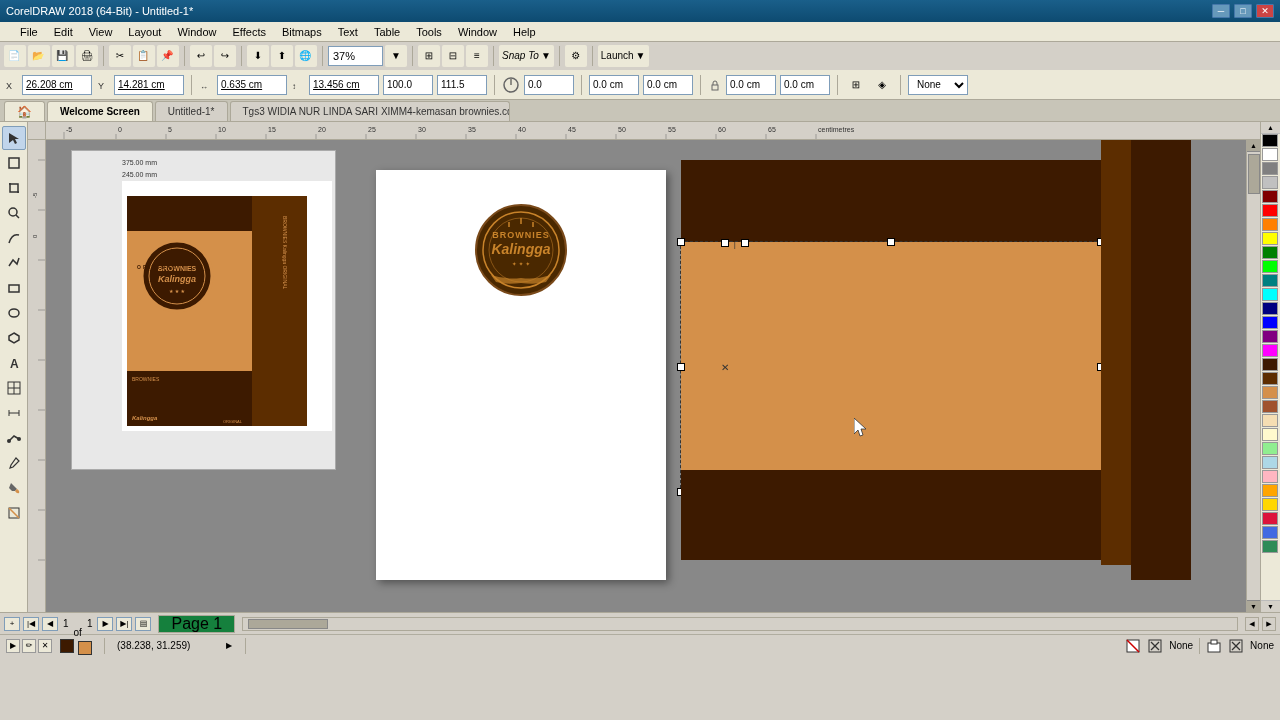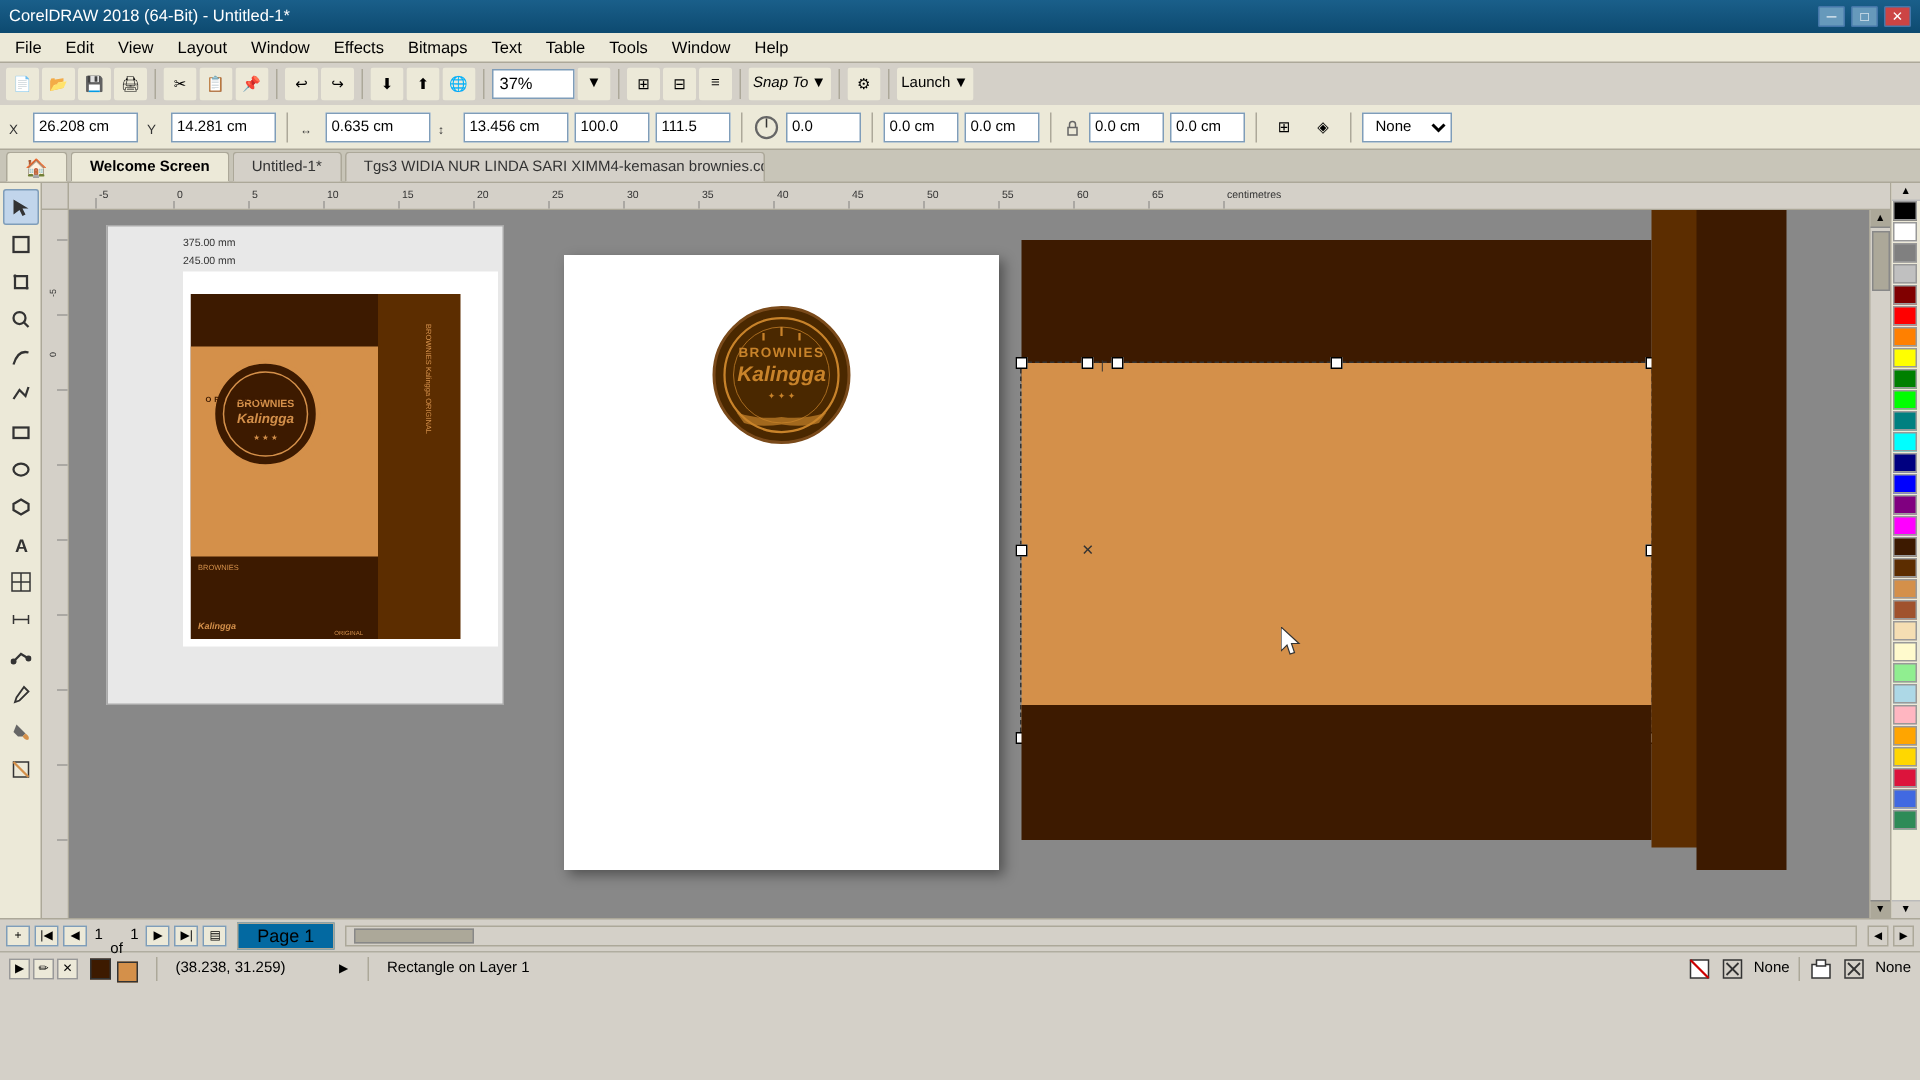--- a/index.html
+++ b/index.html
@@ -22,21 +22,21 @@
       font-size: 9px; color: white; cursor: pointer; border-radius: 1px;
     }
 
     
     #menu-bar {
       height: 20px;
       background: #ece9d8;
       display: flex;
       align-items: center;
       border-bottom: 1px solid #aca899;
-      padding: 0 2px;
+      padding: 0 12px;
     }
     .menu-item {
       padding: 2px 8px;
       font-size: 11px;
       color: #000;
       cursor: pointer;
       height: 100%;
       display: flex;
       align-items: center;
     }
@@ -80,20 +80,21 @@
       gap: 4px;
       border-bottom: 1px solid #aca899;
     }
     .prop-input {
       height: 20px;
       width: 70px;
       border: 1px solid #7f9db9;
       background: white;
       padding: 0 3px;
       font-size: 10px;
+      text-decoration: underline;
     }
     .prop-input-sm {
       height: 20px;
       width: 50px;
       border: 1px solid #7f9db9;
       background: white;
       padding: 0 3px;
       font-size: 10px;
     }
 
@@ -758,21 +759,21 @@
     <div class="page-btn">+</div>
     <div class="page-btn">|◀</div>
     <div class="page-btn">◀</div>
     <span style="font-size:10px;padding:0 2px;">1</span>
     <span style="font-size:10px;margin-top:18px;">of</span>
     <span style="font-size:10px;padding:0 2px;">1</span>
     <div class="page-btn">▶</div>
     <div class="page-btn">▶|</div>
     <div class="page-btn">▤</div>
 
-    <div style="height:18px;padding:0 12px;background:#0369a1;border:1px solid #aca899;font-size:12px;display:flex;align-items:center;cursor:pointer;margin-left:4px;">
+    <div style="height:18px;padding:0 12px;background:#15803d;border:1px solid #aca899;font-size:16px;display:flex;align-items:center;cursor:pointer;margin-left:4px;">
       <span>Page 1</span>
     </div>
 
     <div style="flex:1;height:14px;background:#d4d0c8;border:1px solid #aca899;position:relative;margin:0 4px;">
       <div style="position:absolute;left:5px;top:1px;width:80px;height:10px;background:#aca899;border:1px solid #888;"></div>
     </div>
     <div style="height:14px;width:14px;background:#d4d0c8;border:1px solid #aca899;display:flex;align-items:center;justify-content:center;font-size:7px;cursor:pointer;">◀</div>
     <div style="height:14px;width:14px;background:#d4d0c8;border:1px solid #aca899;display:flex;align-items:center;justify-content:center;font-size:7px;cursor:pointer;">▶</div>
   </div>
 
@@ -787,21 +788,20 @@
     <div style="width:14px;height:14px;background:#3d1a00;border:1px solid #333;"></div>
     <div style="width:14px;height:14px;background:#d4904a;border:1px solid #333;margin-left:-4px;margin-top:4px;"></div>
 
     <div style="width:1px;height:16px;background:#aca899;margin:0 4px;"></div>
 
     <span style="font-size:10px;min-width:100px;">(38.238, 31.259)</span>
     <div style="width:8px;height:14px;display:flex;align-items:center;justify-content:center;font-size:8px;cursor:pointer;">▶</div>
 
     <div style="width:1px;height:16px;background:#aca899;margin:0 4px;"></div>
 
-    <span style="font-size:10px;flex:1;">Rectangle on Layer 1</span>
 
     <div style="display:flex;align-items:center;gap:6px;margin-left:auto;">
       <svg width="16" height="16">
           <rect x="2" y="2" width="12" height="12" fill="white" stroke="#333" stroke-width="1"></rect>
           <line x1="2" y1="2" x2="14" y2="14" stroke="#cc0000" stroke-width="1.5"></line>
         </svg>
       <svg width="16" height="16">
           <rect x="2" y="2" width="12" height="12" fill="none" stroke="#333" stroke-width="1"></rect>
           <line x1="4" y1="4" x2="12" y2="12" stroke="#333" stroke-width="1.2"></line>
           <line x1="12" y1="4" x2="4" y2="12" stroke="#333" stroke-width="1.2"></line>

